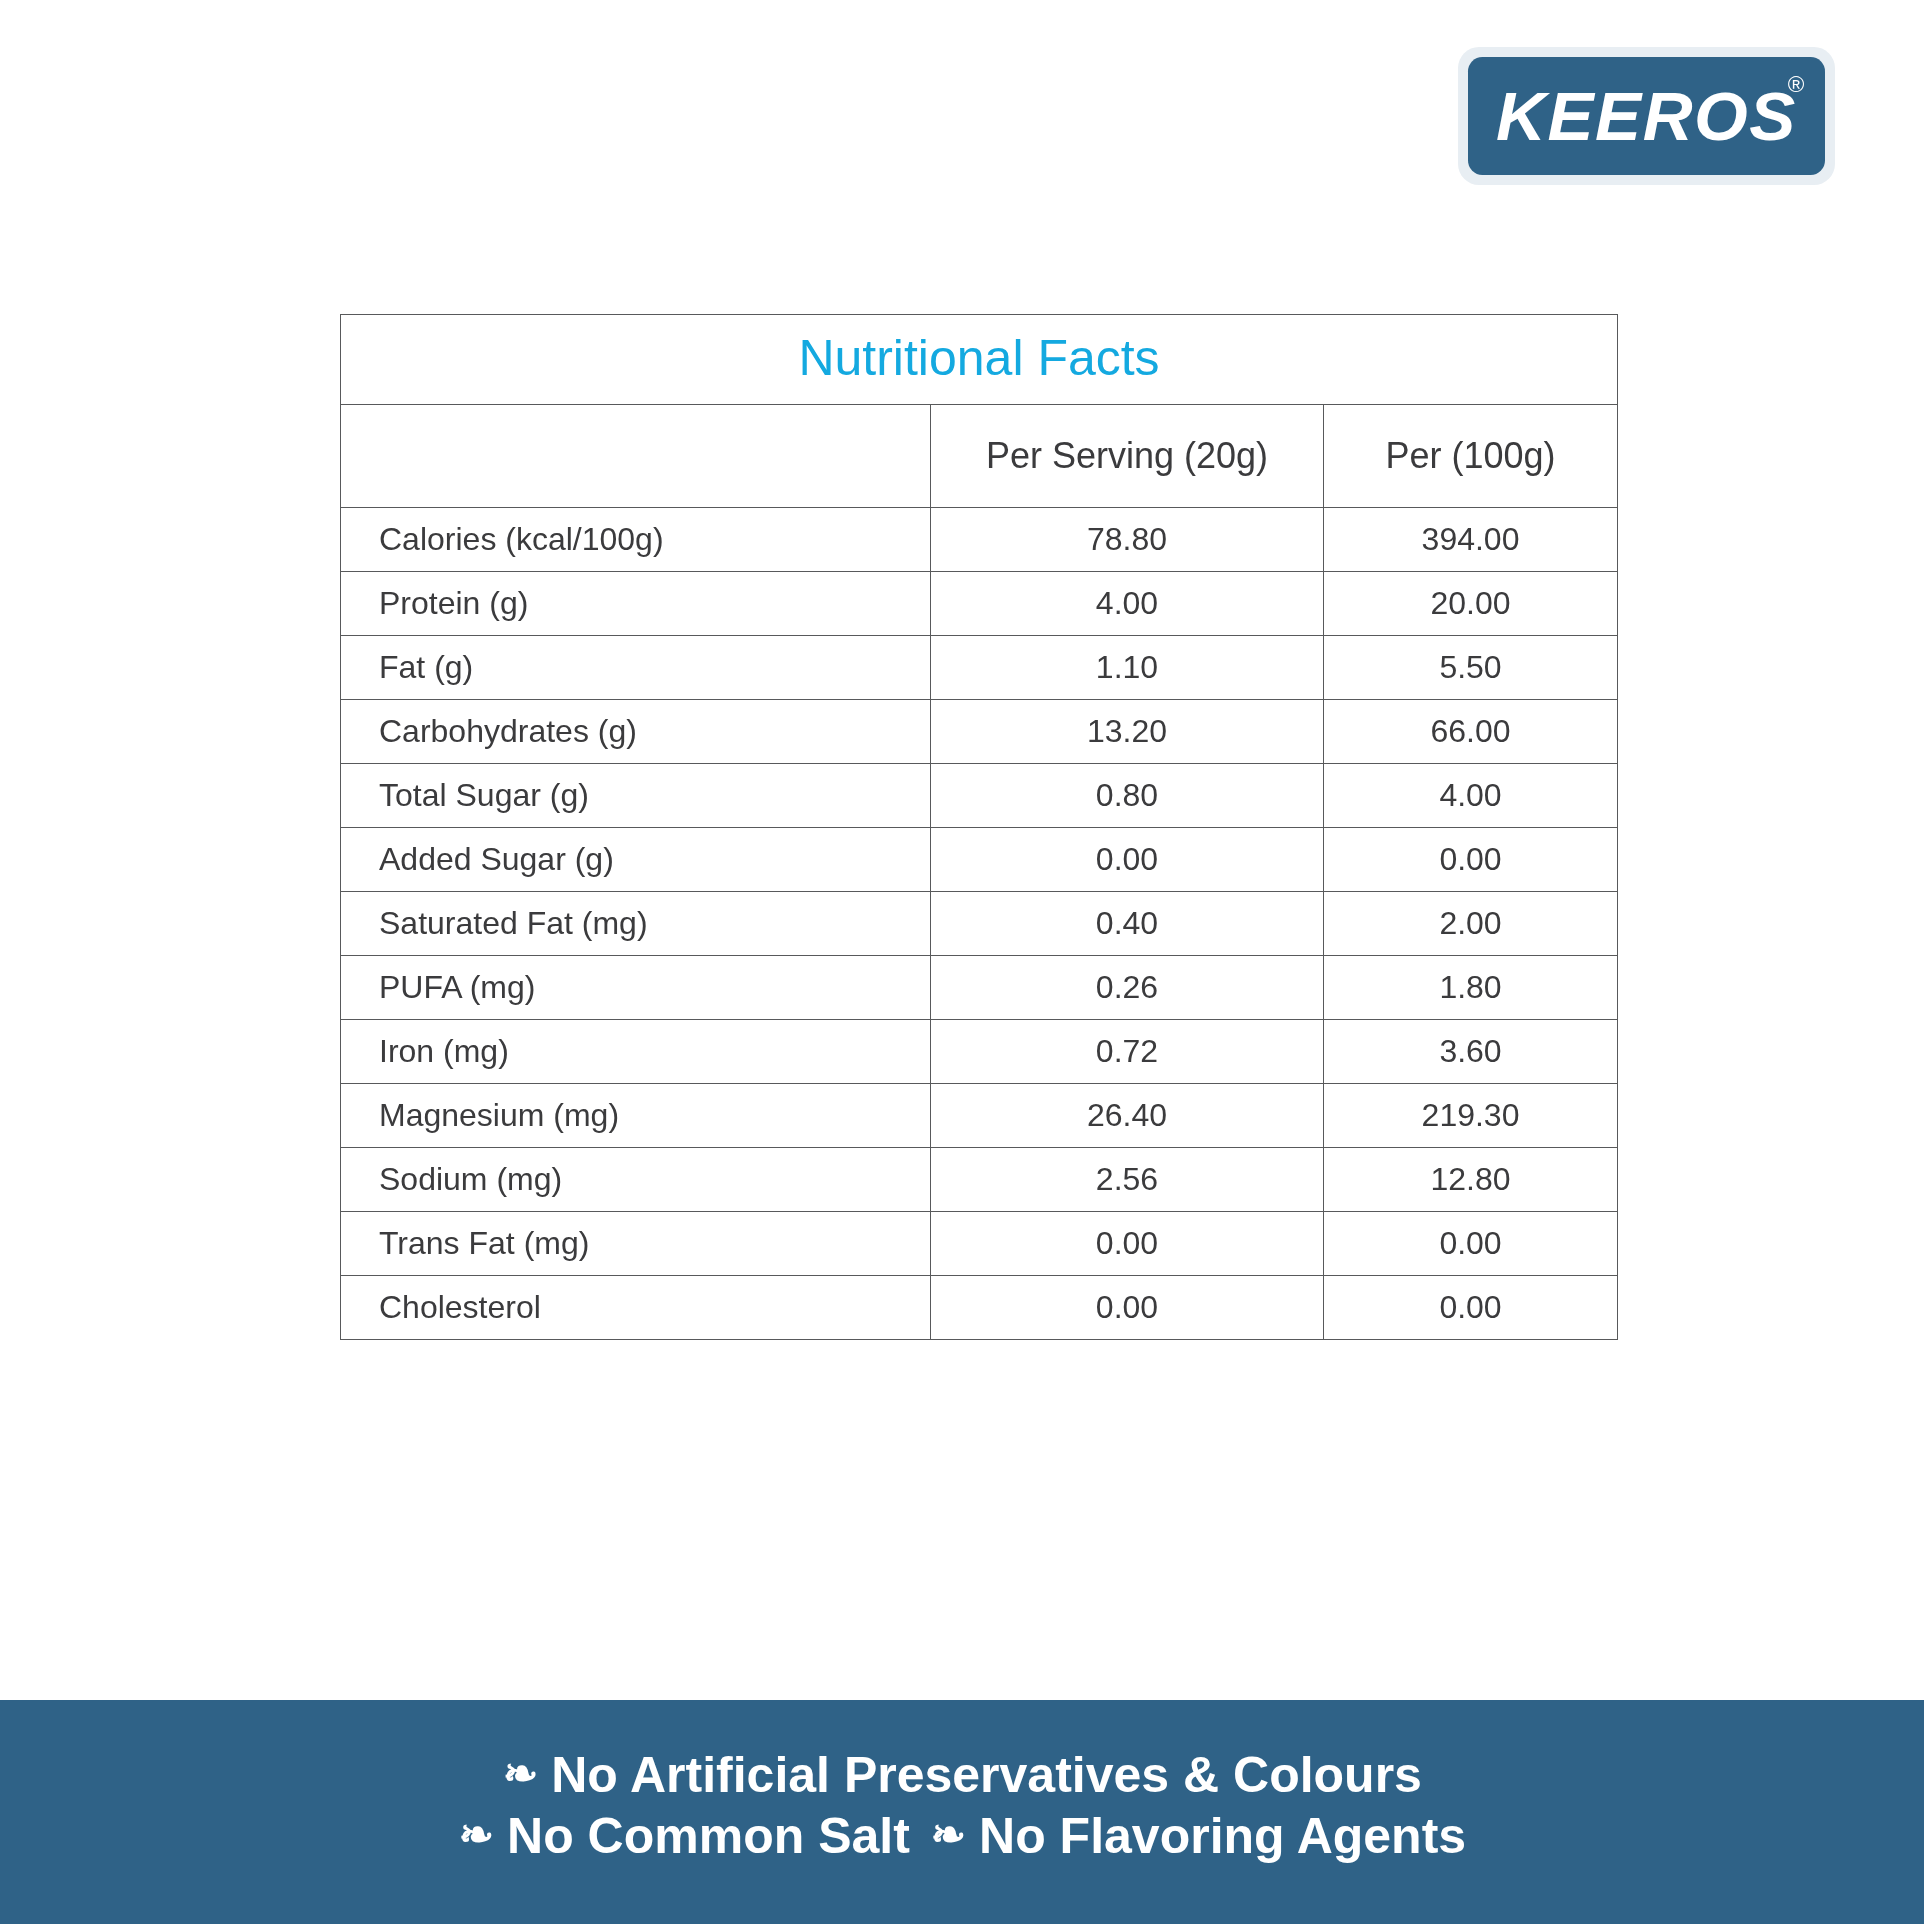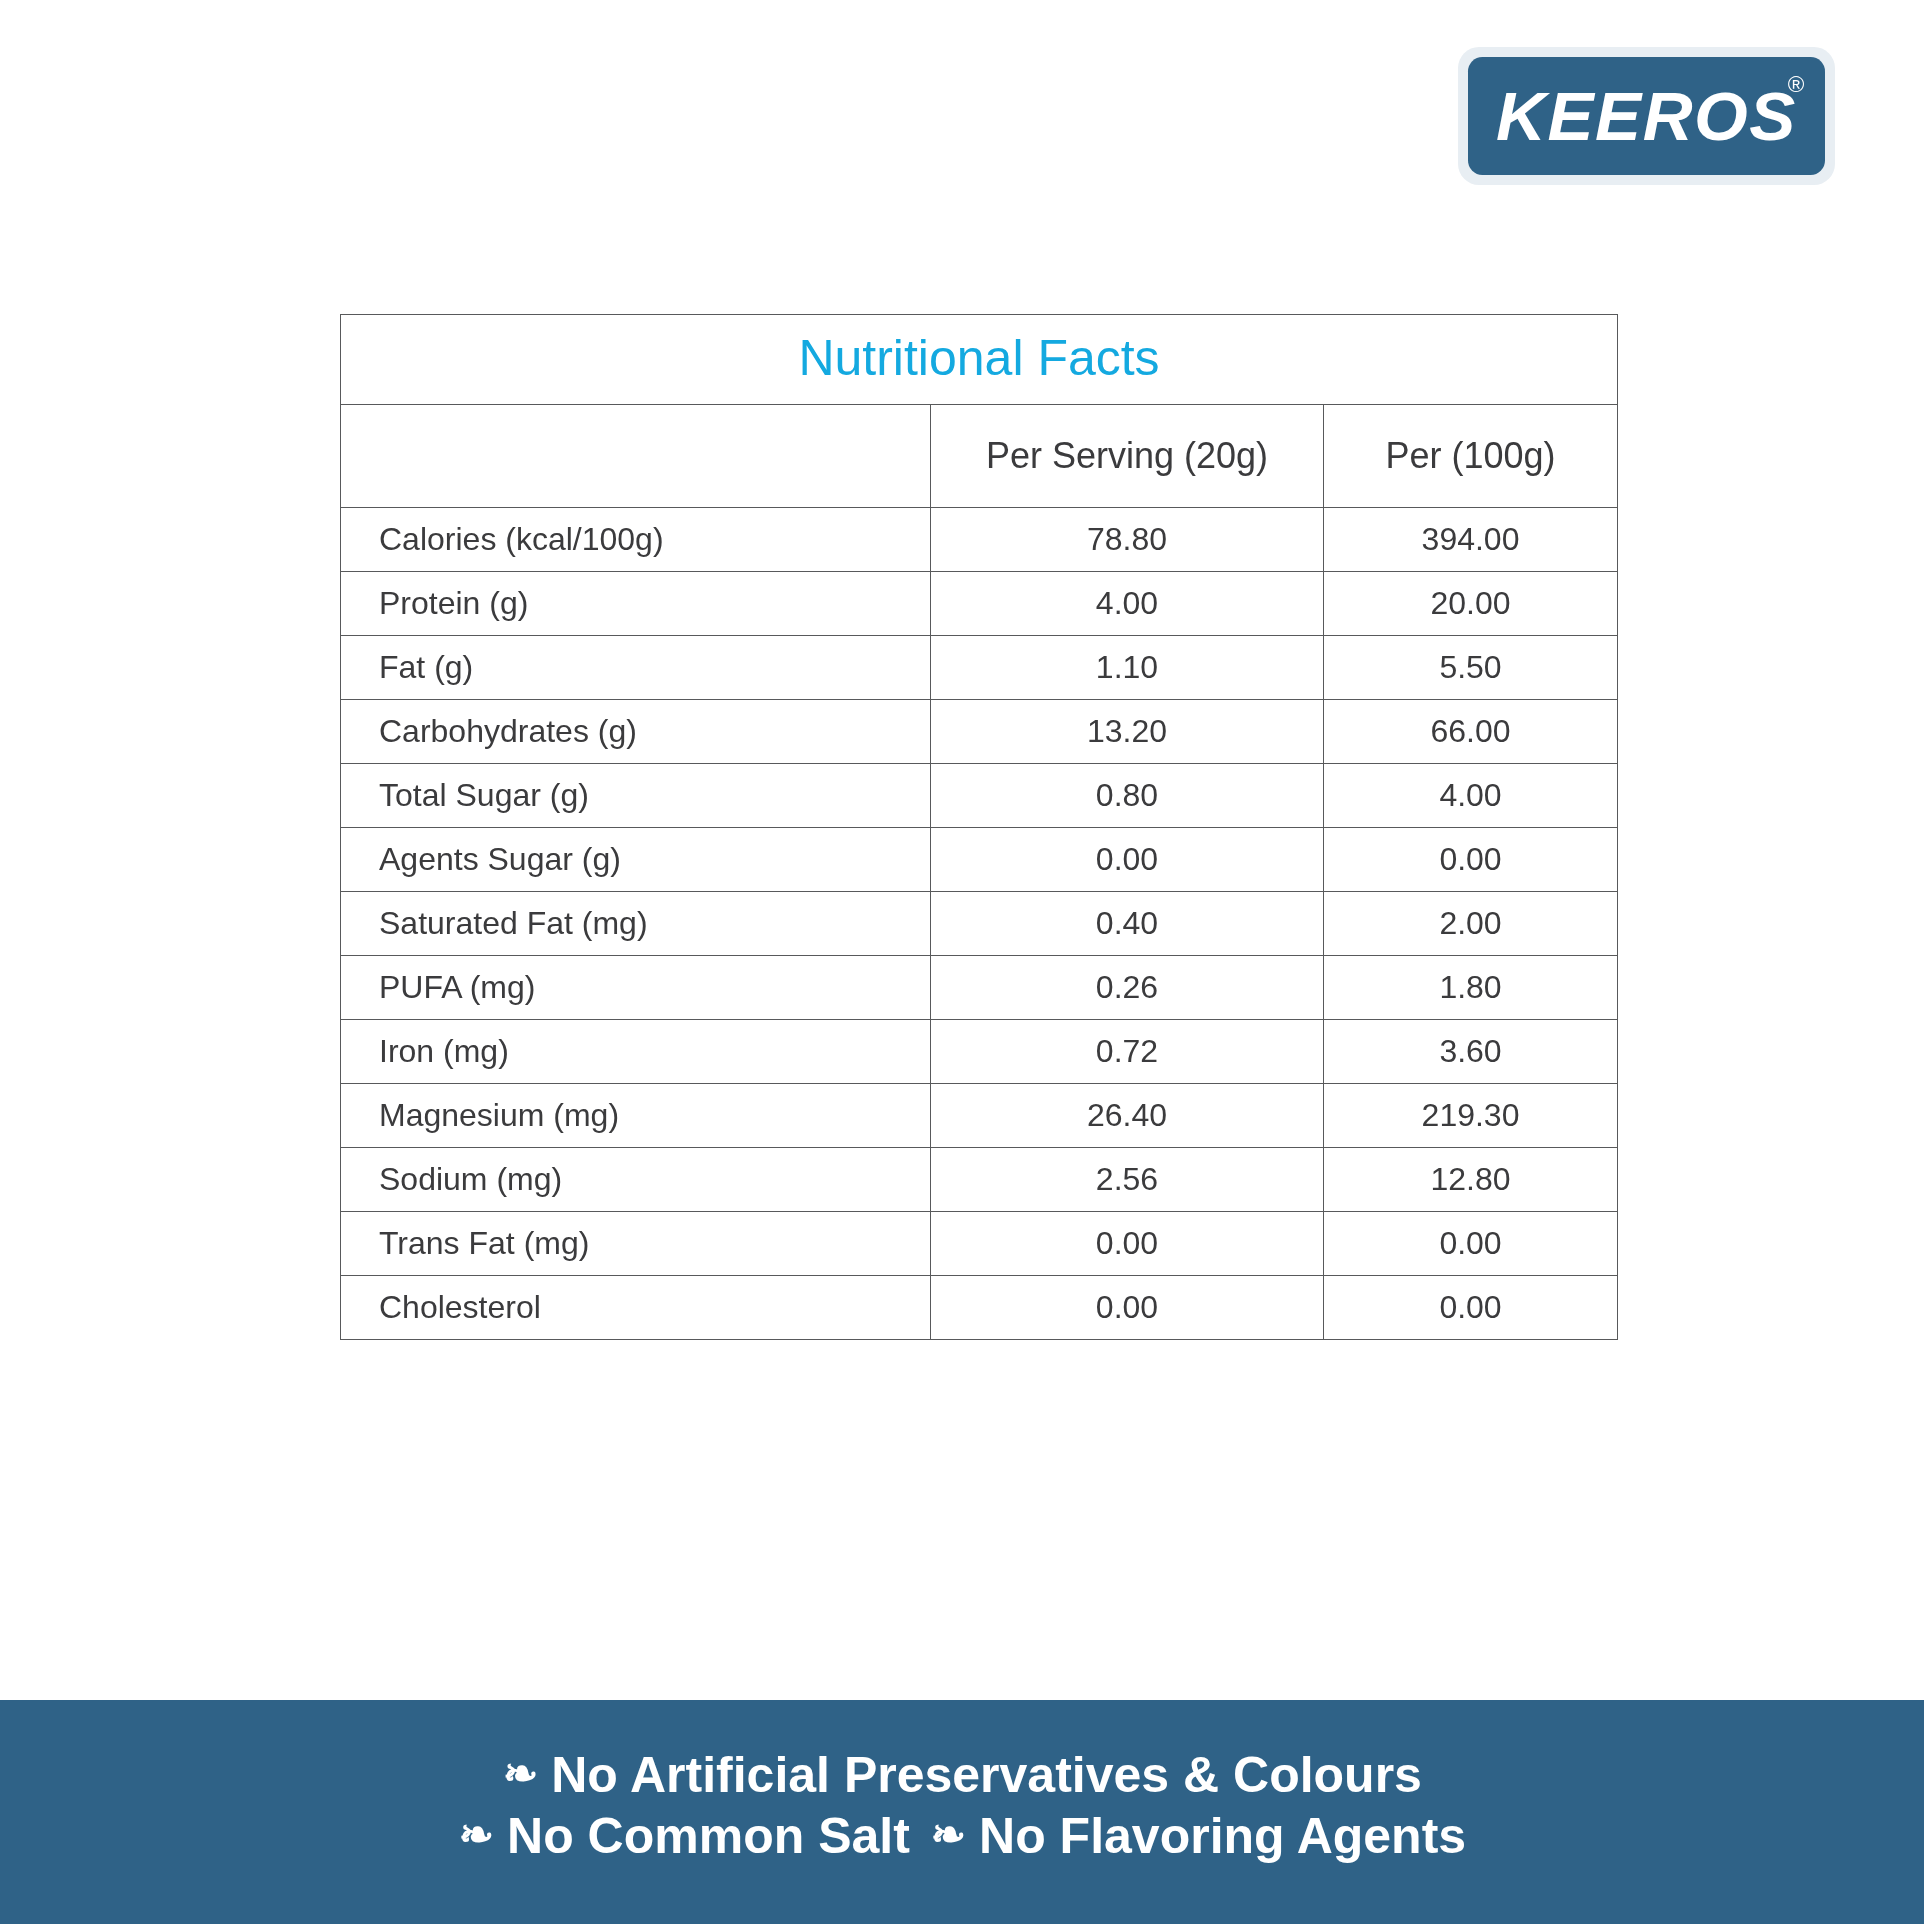--- a/index.html
+++ b/index.html
@@ -183,21 +183,21 @@
         <td class="label">Carbohydrates (g)</td>
         <td class="val">13.20</td>
         <td class="val">66.00</td>
       </tr>
       <tr>
         <td class="label">Total Sugar (g)</td>
         <td class="val">0.80</td>
         <td class="val">4.00</td>
       </tr>
       <tr>
-        <td class="label">Agents Sugar (g)</td>
+        <td class="label">Added Sugar (g)</td>
         <td class="val">0.00</td>
         <td class="val">0.00</td>
       </tr>
       <tr>
         <td class="label">Saturated Fat (mg)</td>
         <td class="val">0.40</td>
         <td class="val">2.00</td>
       </tr>
       <tr>
         <td class="label">PUFA (mg)</td>

